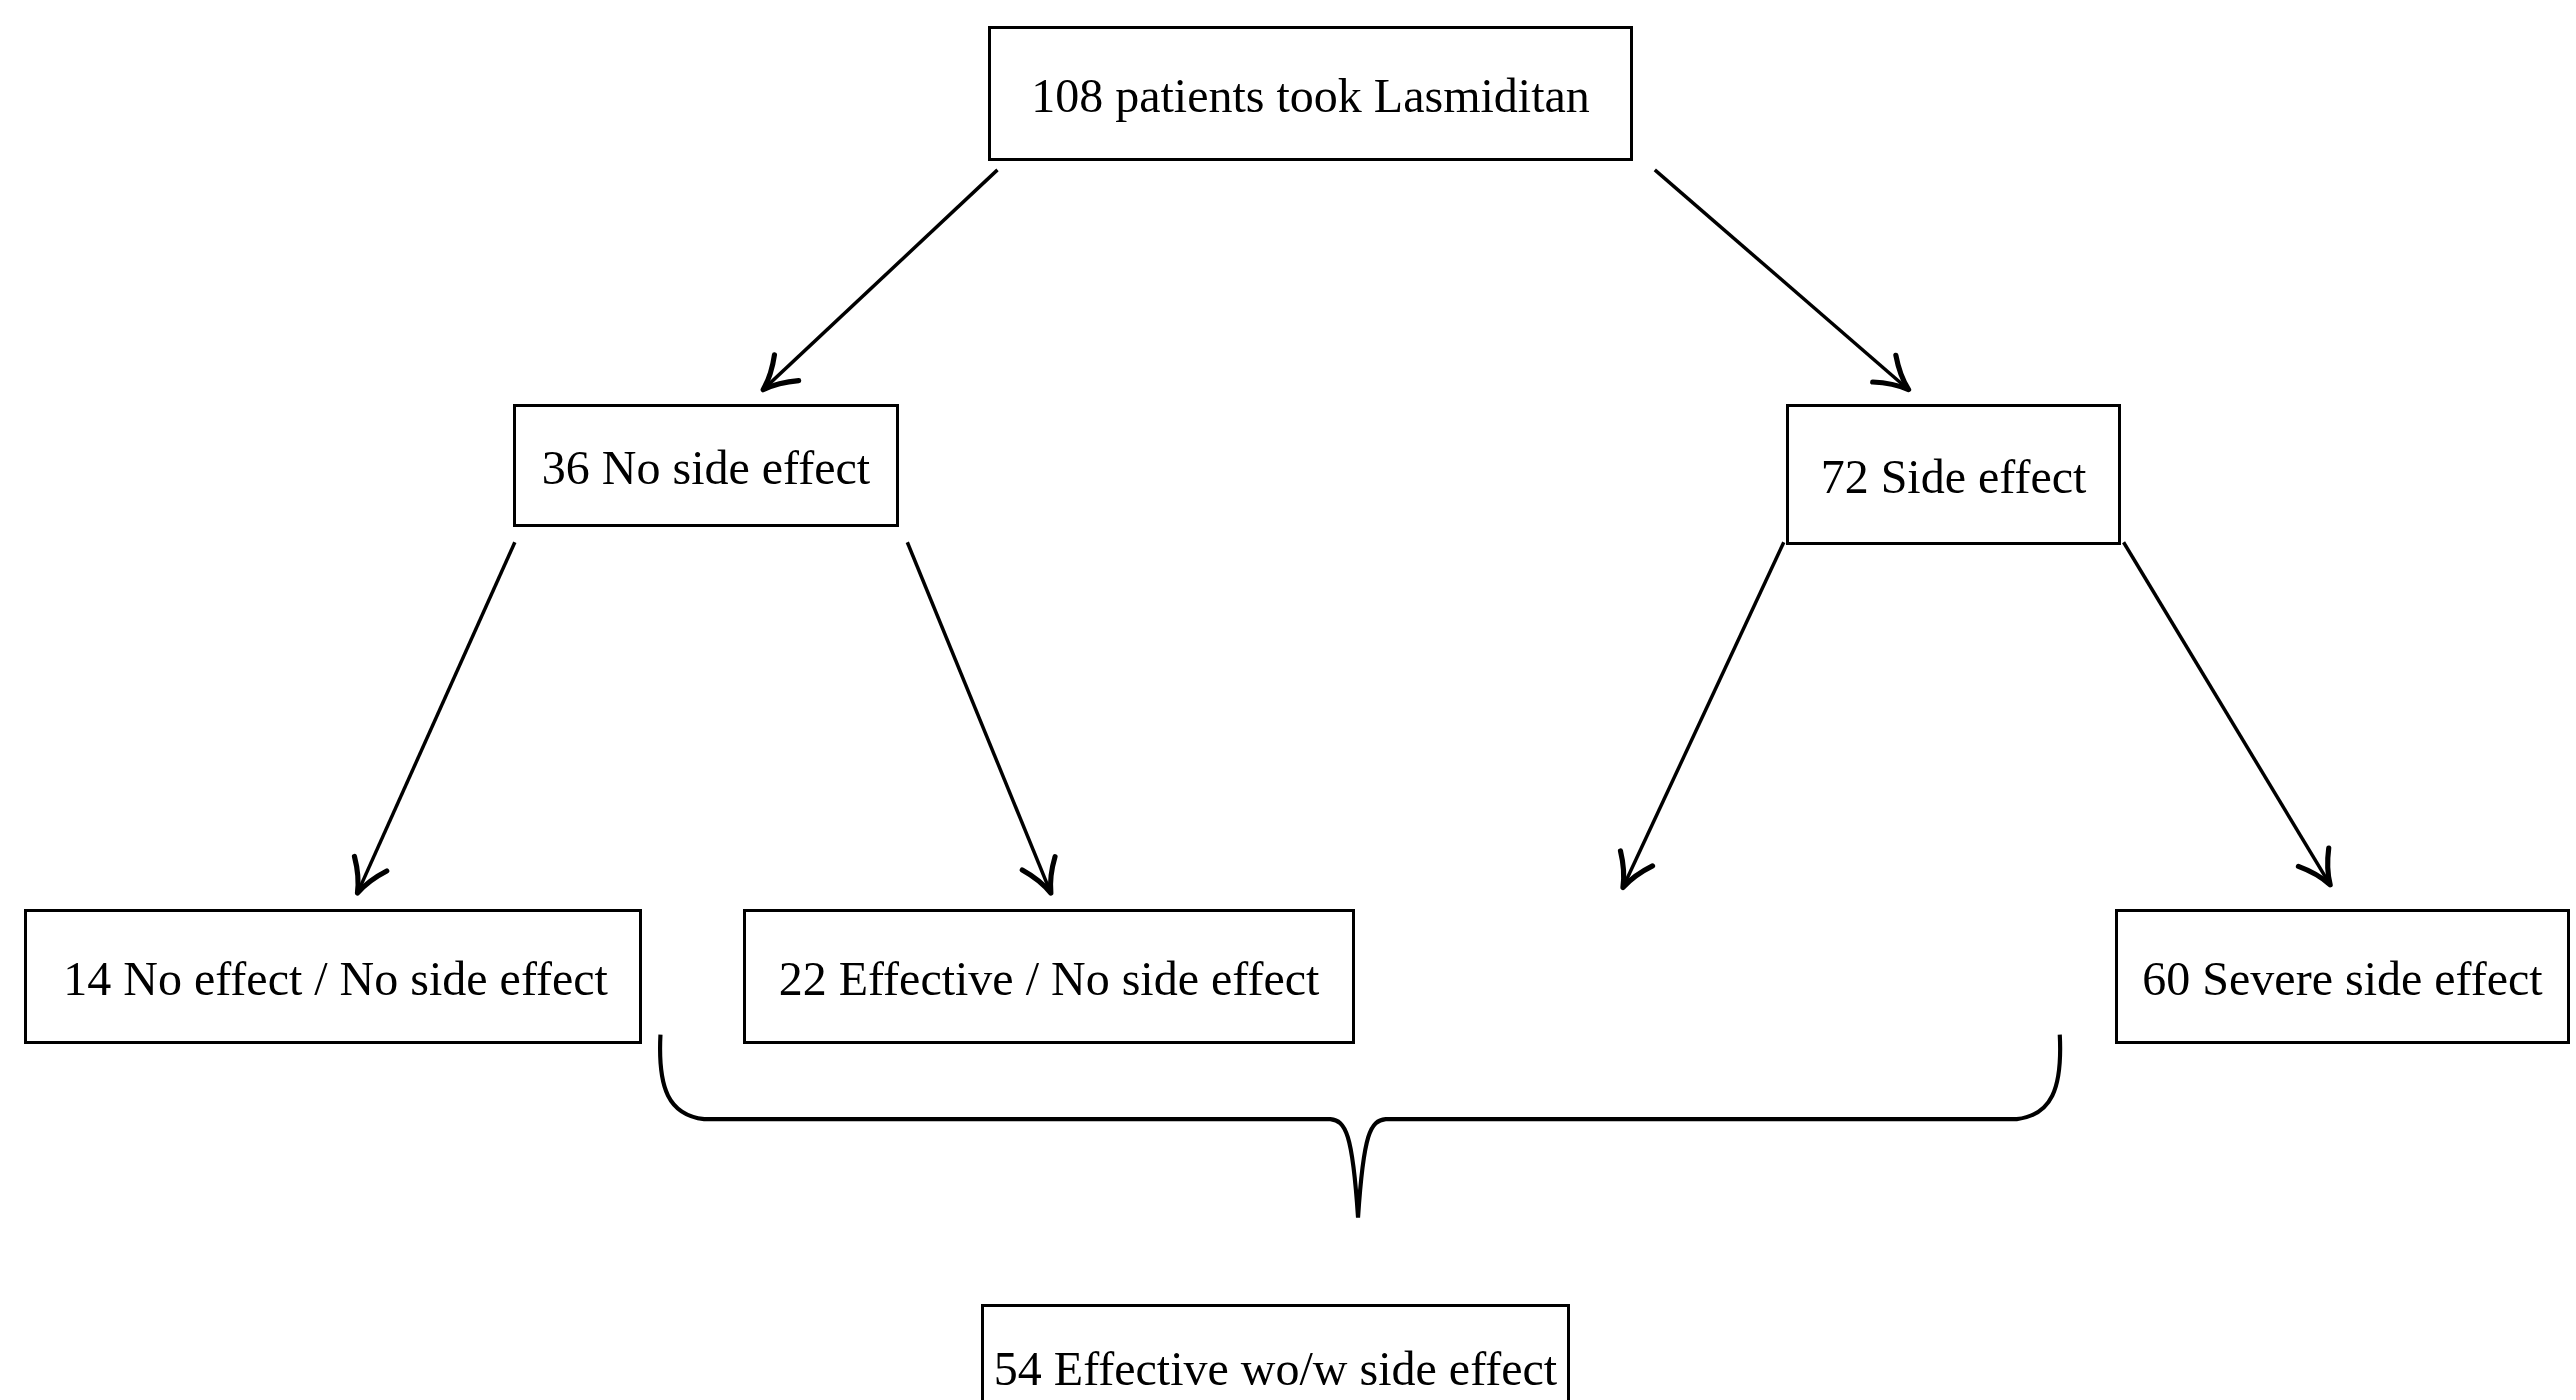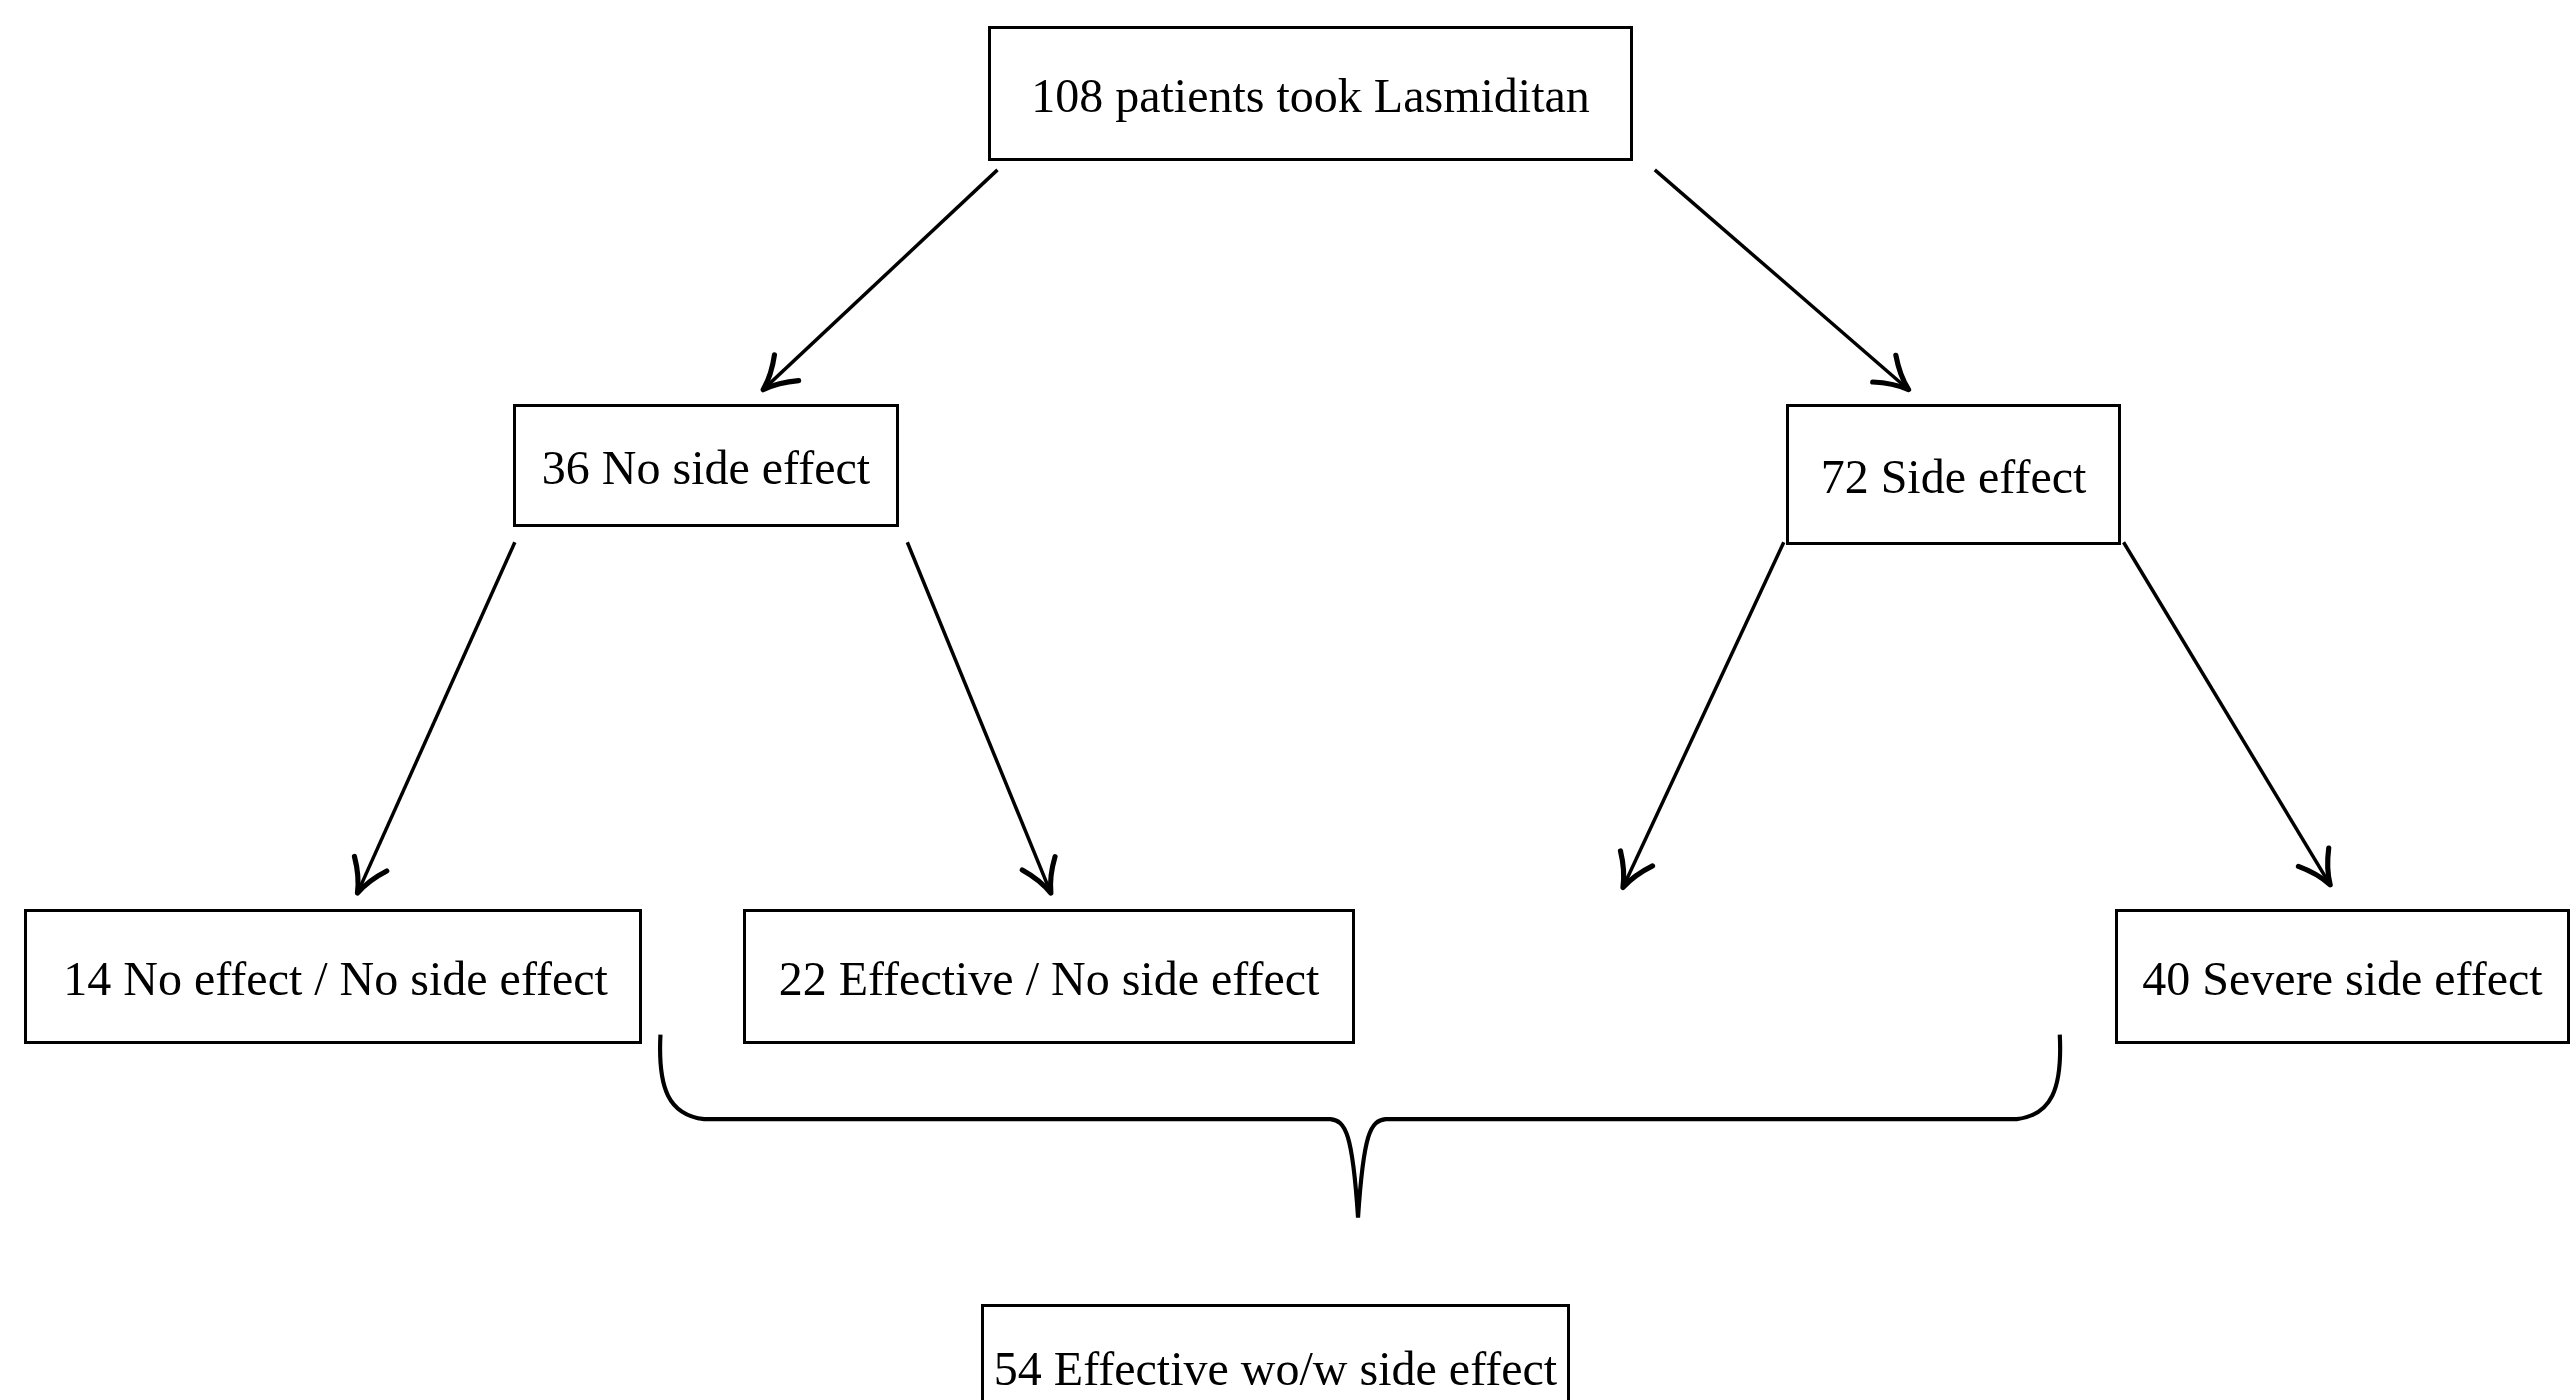--- a/index.html
+++ b/index.html
@@ -85,21 +85,21 @@
   <div class="node" style="left:23.6px; top:909px; width:618px; height:135px;padding-left:6px;">
     <span>14 No effect / No side effect</span>
   </div>
 
   <div class="node" style="left:703px; top:909px; width:612px; height:135px;margin-left:40px;">
     <span>22 Effective / No side effect</span>
   </div>
 
 
   <div class="node" style="left:2115px; top:909px; width:455px; height:135px;">
-    <span>40 Severe side effect</span>
+    <span>60 Severe side effect</span>
   </div>
 
   <div class="node" style="left:981px; top:1304px; width:589px; height:125px;">
     <span>54 Effective wo/w side effect</span>
   </div>
 
 </div>
 
 
 </body></html>

